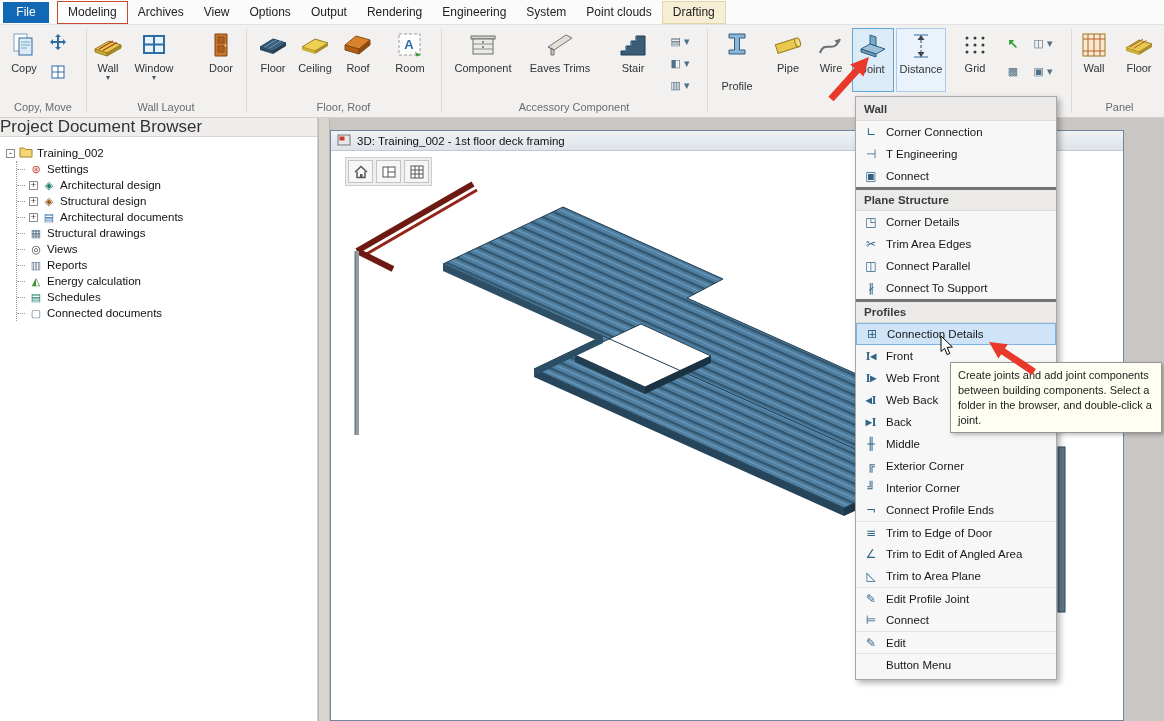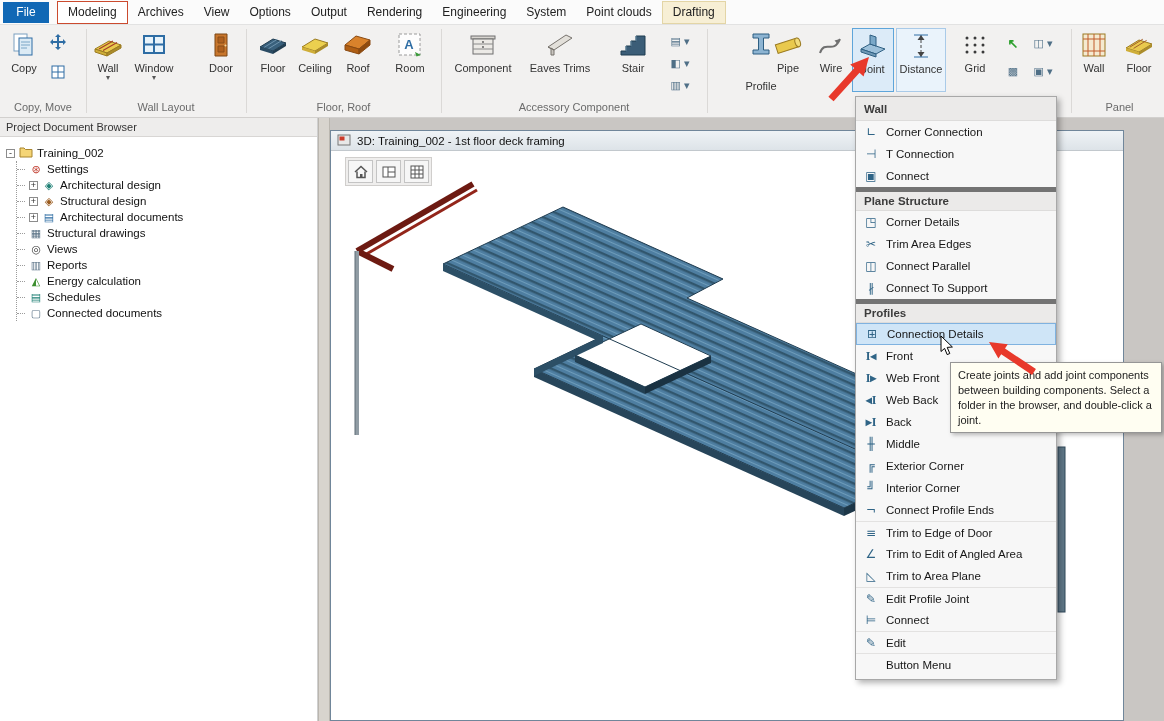--- a/index.html
+++ b/index.html
@@ -22,21 +22,21 @@
 .rbtn.sel{background:#dcebf8;border:1px solid #5ea5da;}
 .rbtn.sel2{background:#eaf3fb;border:1px solid #a9cae8;}
 .gsep{position:absolute;top:4px;height:84px;width:1px;background:#dbd9d7;}
 .glabel{position:absolute;top:76px;font-size:11px;color:#6b6b6b;text-align:center;white-space:nowrap;}
 .smini{position:absolute;height:20px;display:flex;align-items:center;justify-content:center;font-size:11px;color:#4f6f86;gap:2px;}
 .smini.green{color:#2da02d;font-weight:bold;font-size:13px;}
 .smallbtn{position:absolute;width:24px;height:24px;display:flex;align-items:center;justify-content:center;}
 
 
 .browser{position:absolute;left:0;top:118px;width:318px;height:603px;background:#fff;border-right:1px solid #cfcfcf;}
-.browser-h{height:19px;background:#eeedec;border-bottom:1px solid #d8d6d4;font-size:11px;color:#333;display:flex;align-items:center;padding-left:6px;}
+.browser-h{height:19px;background:#eeedec;border-bottom:1px solid #d8d6d4;font-size:17px;color:#333;display:flex;align-items:center;}
 .tree{padding:8px 0 0 6px;font-size:11.5px;color:#111;}
 .trow{display:flex;align-items:center;height:16px;gap:4px;white-space:nowrap;}
 .texp{width:9px;height:9px;border:1px solid #8c8c8c;background:#fff;font-size:9px;line-height:7px;text-align:center;color:#333;flex:none;}
 .tico{width:14px;text-align:center;font-size:11px;flex:none;}
 .tkids{margin-left:10px;border-left:1px dotted #9b9b9b;}
 .tkids .trow::before{content:"";width:8px;height:0;border-top:1px dotted #9b9b9b;flex:none;}
 .c-red{color:#c0392b;} .c-teal{color:#1e7f74;} .c-brown{color:#9a5b1e;}
 .c-blue{color:#2e6da4;} .c-slate{color:#5a7286;} .c-dark{color:#333;}
 .c-green{color:#3d8f2f;}
 
@@ -47,21 +47,21 @@
 .mdi{position:absolute;left:330px;top:118px;width:834px;height:603px;background:#c9c6c3;}
 .vwin{position:absolute;left:0;top:12px;width:794px;height:591px;border:1px solid #70869a;background:#fff;}
 .vtitle{height:20px;background:linear-gradient(#eff3f6,#dde3e8);border-bottom:1px solid #c2c8cd;display:flex;align-items:center;gap:5px;padding-left:5px;font-size:11.5px;color:#111;}
 .vcanvas{position:relative;width:100%;height:569px;background:#fff;overflow:hidden;}
 .scene{position:absolute;left:0;top:0;}
 .vtools{position:absolute;left:14px;top:6px;display:flex;gap:3px;background:#efeeed;border:1px solid #d0cecc;padding:2px;}
 .vtool{width:25px;height:23px;border:1px solid #c4c4c4;background:#f6f6f6;display:flex;align-items:center;justify-content:center;}
 
 
 .jmenu{position:absolute;left:855px;top:96px;width:202px;background:#f7f7f7;border:1px solid #a8a8a8;box-shadow:3px 3px 6px rgba(0,0,0,.3);z-index:50;padding-bottom:4px;}
-.jh{height:24px;background:#ebeae9;border-top:5px solid #737373;border-bottom:1px solid #dddcdb;display:flex;align-items:center;padding-left:8px;font-weight:bold;font-size:11.5px;color:#3c3c3c;}
+.jh{height:24px;background:#ebeae9;border-top:3px solid #737373;border-bottom:1px solid #dddcdb;display:flex;align-items:center;padding-left:8px;font-weight:bold;font-size:11.5px;color:#3c3c3c;}
 .jmenu .jh:first-child{border-top:none;}
 .ji{height:22px;display:flex;align-items:center;gap:7px;padding-left:7px;font-size:11.5px;color:#161616;}
 .ji .jico{width:16px;text-align:center;color:#2f6486;font-size:12px;flex:none;font-family:"DejaVu Sans",sans-serif;}
 .ji .jico.serif{font-family:"Liberation Serif",serif;font-weight:bold;}
 .ji.sel{background:#cfe5f7;border:1px solid #7fb2e0;}
 .ji.st{border-top:1px solid #e3e2e1;}
 
 
 .tip{position:absolute;left:950px;top:362px;width:212px;background:#fffef2;border:1px solid #969696;box-shadow:2px 2px 4px rgba(0,0,0,.25);padding:5px 7px;font-size:11px;color:#222;line-height:1.35;z-index:60;}
 
@@ -222,21 +222,21 @@
       <span>▤ ▾</span>
     </div>
   <div class="smini" style="left:664px;top:28px;width:32px;">
       <span>◧ ▾</span>
     </div>
   <div class="smini" style="left:664px;top:50px;width:32px;">
       <span>▥ ▾</span>
     </div>
   <div class="gsep" style="left:707px;"></div>
 
-  <div class="rbtn" style="left:738px;width:46px;gap:20px;">
+  <div class="rbtn" style="left:714px;width:46px;gap:20px;">
     <span class="ric">
       <svg width="30" height="30" viewBox="0 0 30 30">
           <path d="M7 5 H23 V9 H17.5 V21 H23 V25 H7 V21 H12.5 V9 H7 Z" fill="#8db4d2" stroke="#2e5f82"></path>
         </svg>
     </span>
     <span class="rlabel">Profile</span>
   </div>
   <div class="rbtn" style="left:766px;width:44px;">
     <span class="ric">
       <svg width="30" height="30" viewBox="0 0 30 30">
@@ -465,21 +465,21 @@
 </div>
 
 <div class="jmenu">
   <div class="jh">Wall</div>
   <div class="ji">
     <span class="jico">∟</span>
     <span>Corner Connection</span>
   </div>
   <div class="ji">
     <span class="jico">⊣</span>
-    <span>T Connection</span>
+    <span>T Engineering</span>
   </div>
   <div class="ji">
     <span class="jico">▣</span>
     <span>Connect</span>
   </div>
 
   <div class="jh">Plane Structure</div>
   <div class="ji">
     <span class="jico">◳</span>
     <span>Corner Details</span>

